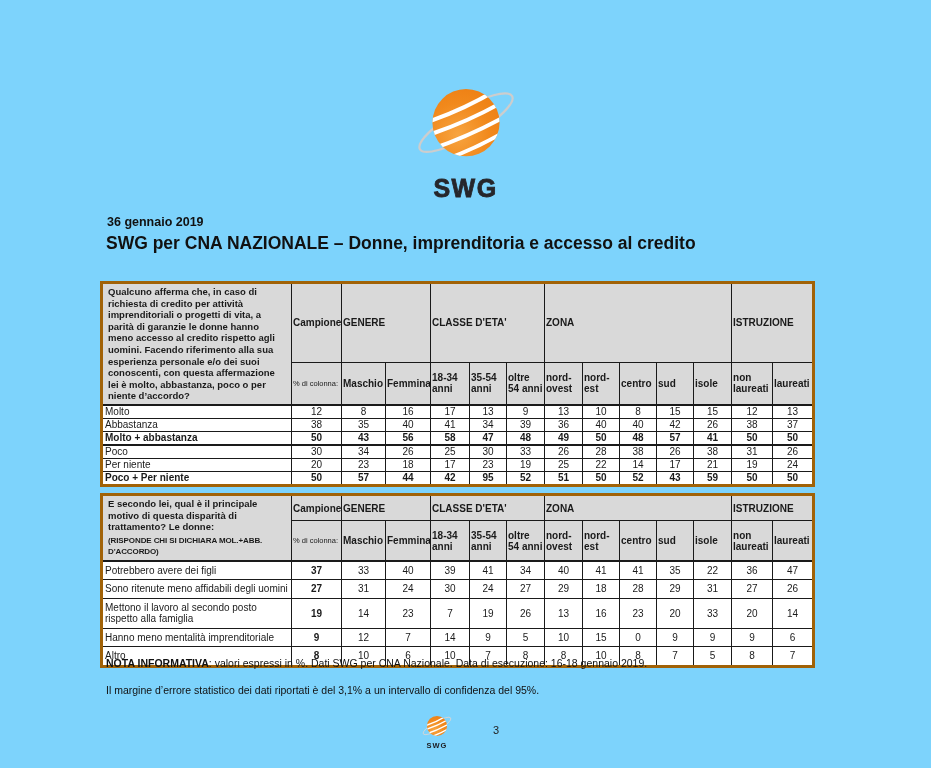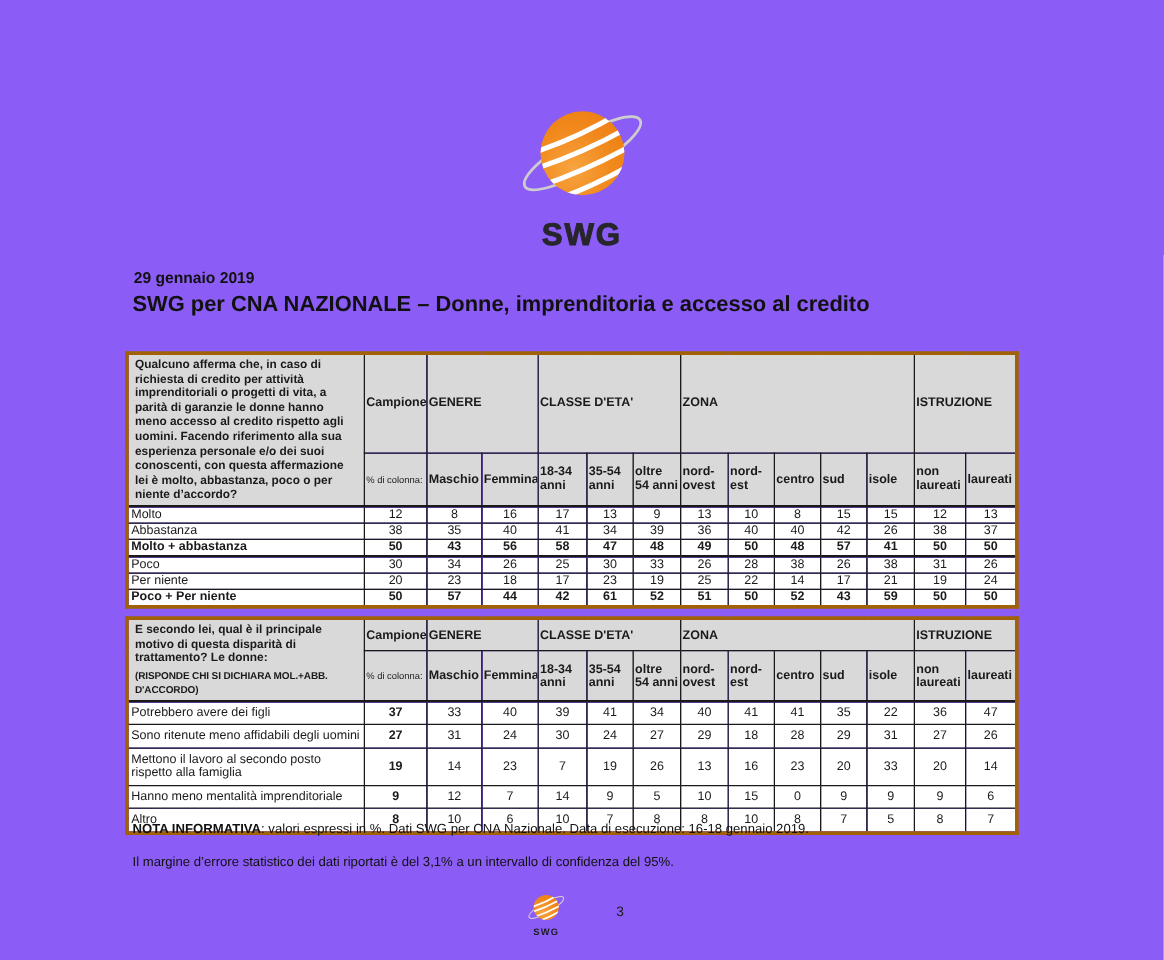--- a/index.html
+++ b/index.html
@@ -4,21 +4,21 @@
 <style>
   html, body { margin: 0; padding: 0; }
   body {
     width: 931px; height: 768px;
     background: #ffffff;
     font-family: "Liberation Sans", sans-serif;
     color: #1a1a1a;
     position: relative;
     overflow: hidden;
   }
-  .page { position: absolute; inset: 0; background: #8b5cf6; }
+  .page { position: absolute; inset: 0; background: #7dd3fc; }
 
   
   .top-logo {
     position: absolute; left: 0; right: 0; top: 76px;
     display: flex; flex-direction: column; align-items: center;
   }
   .top-logo svg { display: block; }
   .wordmark {
     margin-top: 1px;
     font-size: 25px; font-weight: bold;
@@ -114,21 +114,21 @@
       <g clip-path="url(#gc)" stroke="#ffffff" fill="none" stroke-width="4.4" stroke-linecap="round">
         <path d="M 16 50 Q 60 36 104 8"></path>
         <path d="M 14 65 Q 62 50 106 24"></path>
         <path d="M 18 80 Q 64 65 108 40"></path>
         <path d="M 28 93 Q 70 79 108 56"></path>
       </g>
     </svg>
     <div class="wordmark">SWG</div>
   </div>
 
-  <div class="doc-date">29 gennaio 2019</div>
+  <div class="doc-date">36 gennaio 2019</div>
   <h1 class="doc-title">SWG per CNA NAZIONALE – Donne, imprenditoria e accesso al credito</h1>
 
   <div id="table1" class="tbl-wrap t1">
       <table>
         <colgroup>
           <col style="width: 190px;">
           <col style="width: 50px;">
           <col style="width: 44px;">
           <col style="width: 45px;">
           <col style="width: 39px;">
@@ -249,21 +249,21 @@
             <td>21</td>
             <td>19</td>
             <td>24</td>
           </tr>
           <tr class="bold-row">
             <td class="label-cell">Poco + Per niente</td>
             <td>50</td>
             <td>57</td>
             <td>44</td>
             <td>42</td>
-            <td>61</td>
+            <td>95</td>
             <td>52</td>
             <td>51</td>
             <td>50</td>
             <td>52</td>
             <td>43</td>
             <td>59</td>
             <td>50</td>
             <td>50</td>
           </tr>
         </tbody>

